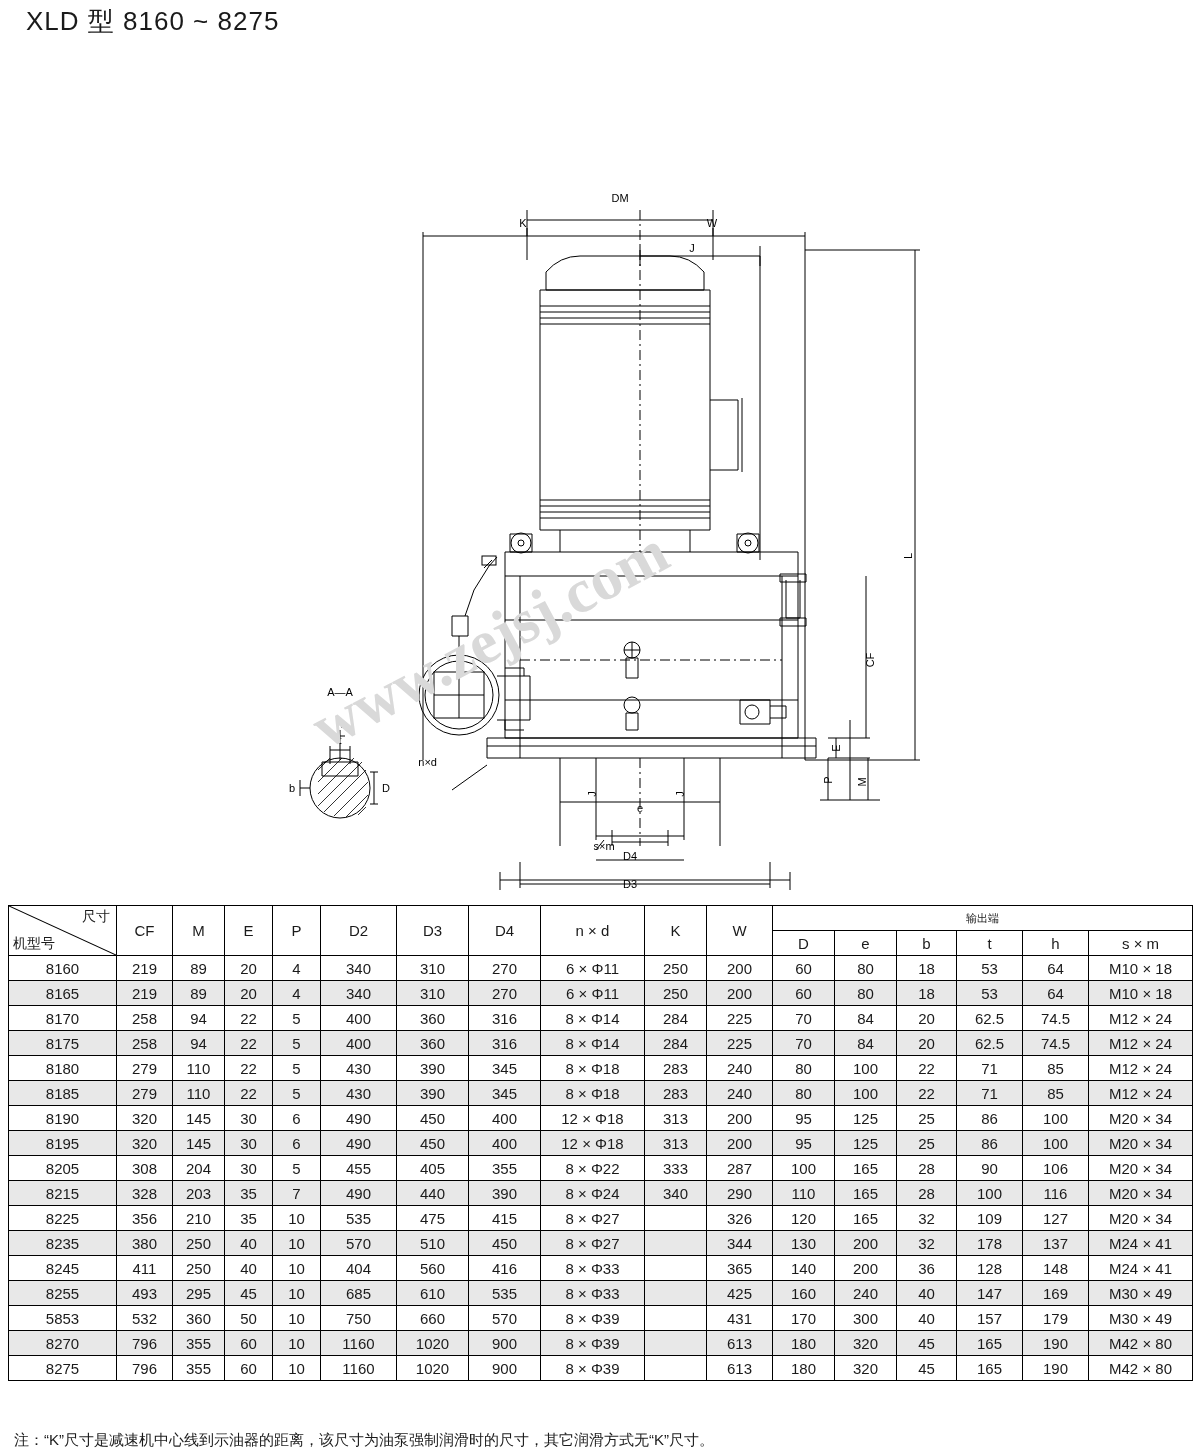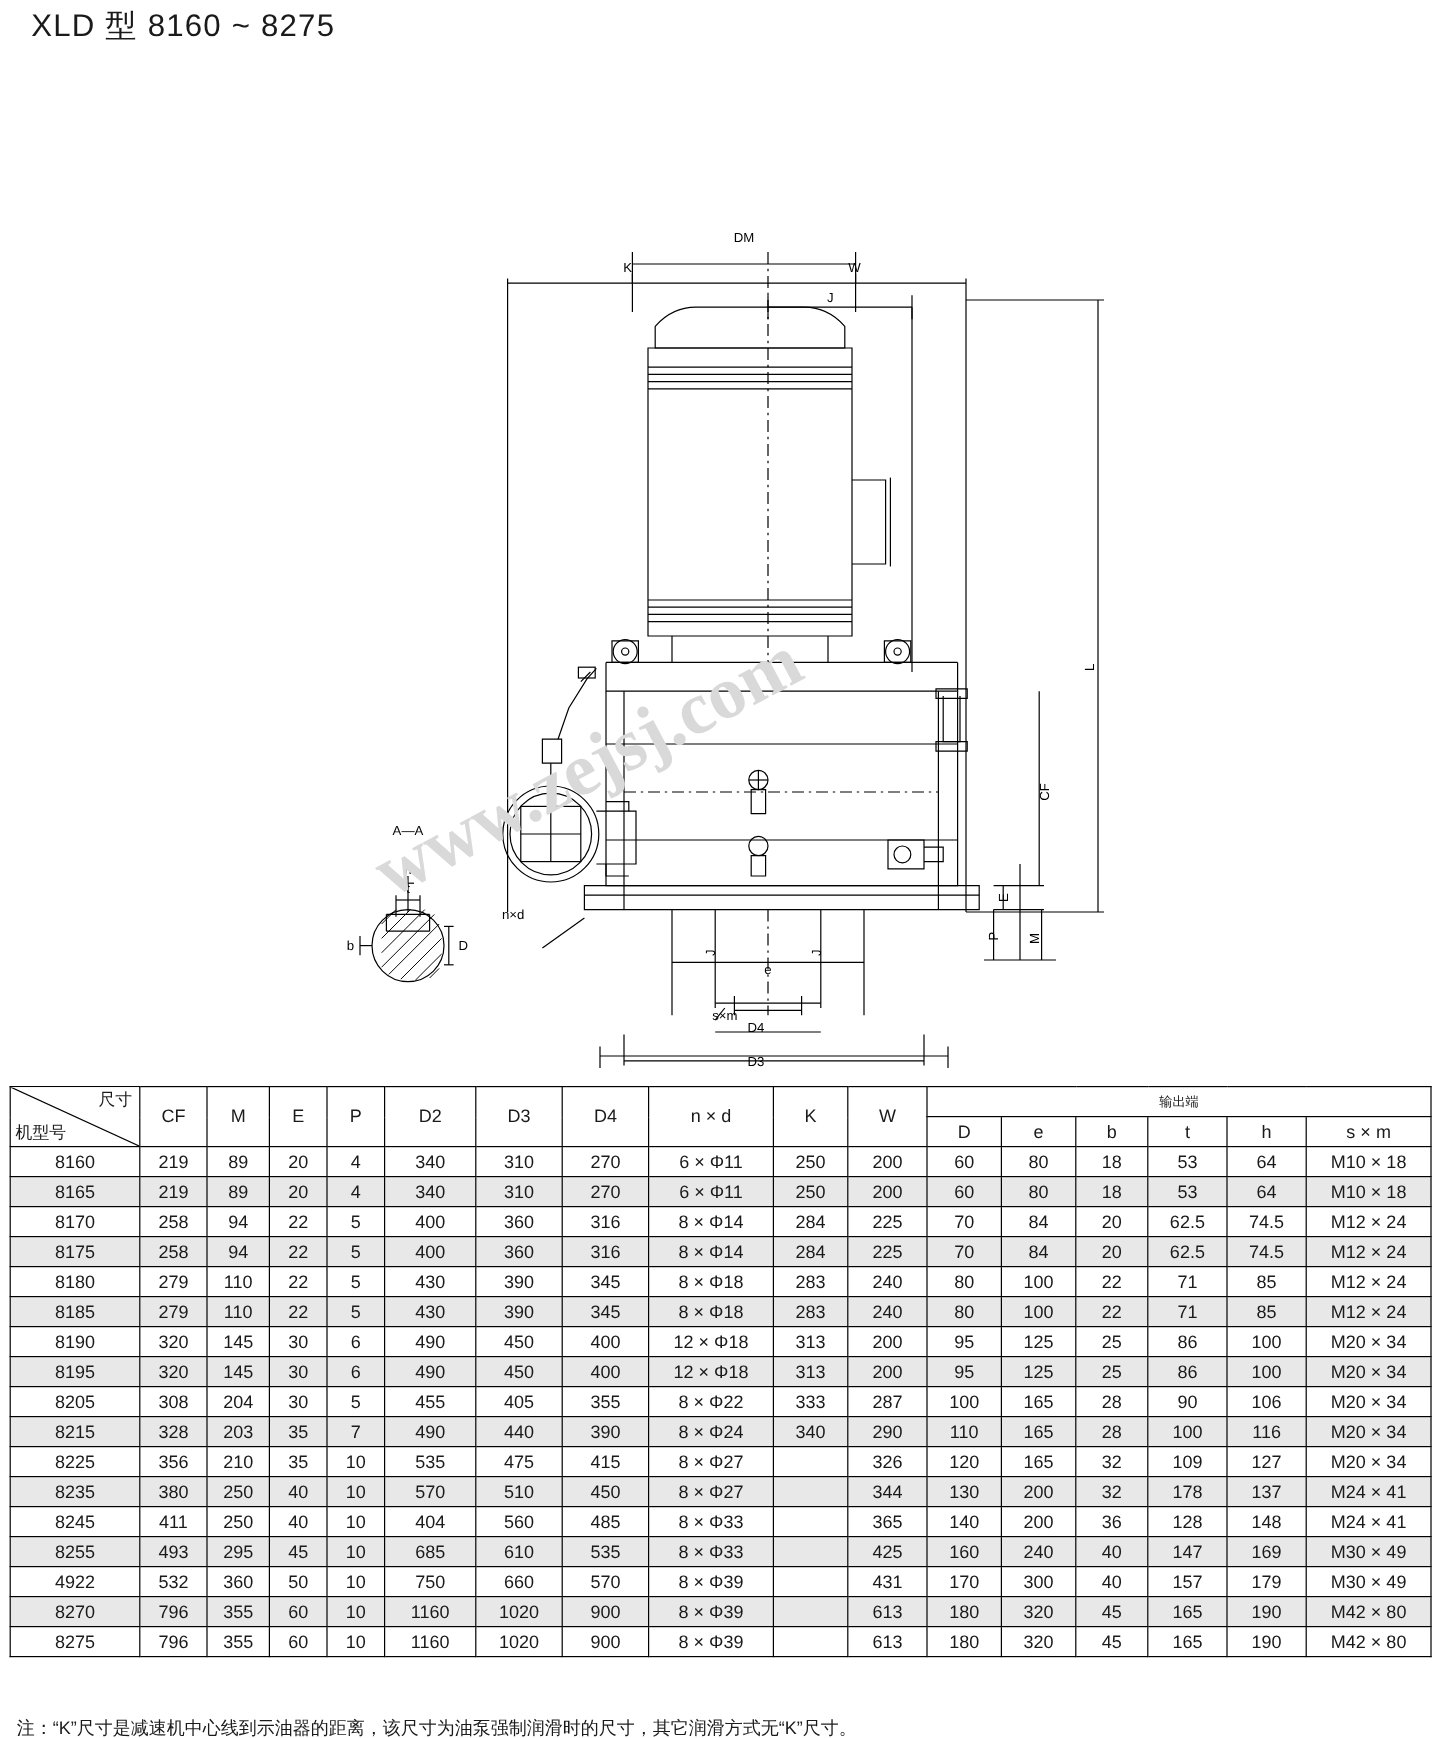--- a/index.html
+++ b/index.html
@@ -518,21 +518,21 @@
           <td>M24 × 41</td>
         </tr>
         <tr>
           <td>8245</td>
           <td>411</td>
           <td>250</td>
           <td>40</td>
           <td>10</td>
           <td>404</td>
           <td>560</td>
-          <td>485</td>
+          <td>416</td>
           <td>8 × Φ33</td>
           <td></td>
           <td>365</td>
           <td>140</td>
           <td>200</td>
           <td>36</td>
           <td>128</td>
           <td>148</td>
           <td>M24 × 41</td>
         </tr>
@@ -549,21 +549,21 @@
           <td></td>
           <td>425</td>
           <td>160</td>
           <td>240</td>
           <td>40</td>
           <td>147</td>
           <td>169</td>
           <td>M30 × 49</td>
         </tr>
         <tr>
-          <td>4922</td>
+          <td>5853</td>
           <td>532</td>
           <td>360</td>
           <td>50</td>
           <td>10</td>
           <td>750</td>
           <td>660</td>
           <td>570</td>
           <td>8 × Φ39</td>
           <td></td>
           <td>431</td>

